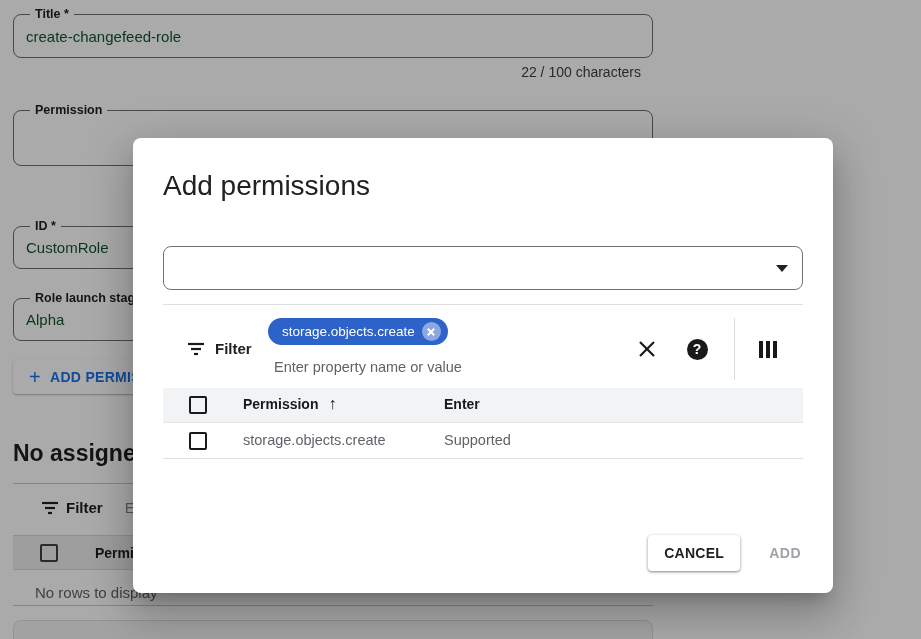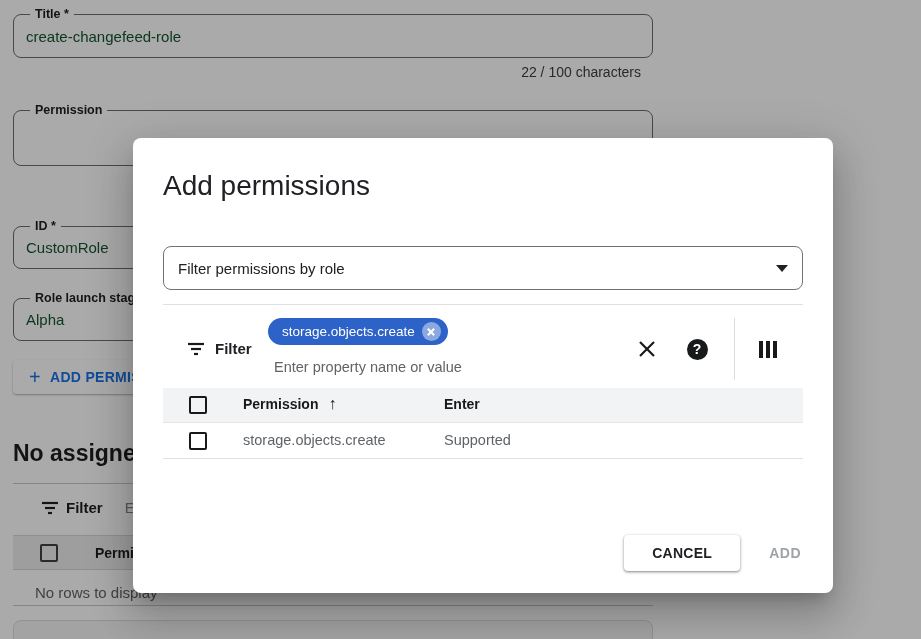--- a/index.html
+++ b/index.html
@@ -82,21 +82,21 @@
   .m-trow  { position: absolute; left: 30px; top: 285px; width: 640px; height: 36px; border-bottom: 1px solid #e0e0e0; }
   .m-thead .cb, .m-trow .cb { position: absolute; left: 26px; top: 8px; }
   .m-trow .cb { top: 9px; }
   .col-perm { position: absolute; left: 80px; }
   .col-status { position: absolute; left: 281px; }
   .m-thead .th { top: 8px; font-size: 14px; font-weight: 700; color: #17191b; display: inline-flex; align-items: center; gap: 10px; cursor: pointer; }
   .sort-arrow { font-size: 16px; font-weight: 700; line-height: 14px; }
   .m-trow .td { top: 9px; font-size: 14.5px; color: #5f6368; }
 
   .m-actions { position: absolute; right: 30px; bottom: 22px; display: flex; align-items: center; gap: 27px; }
-  .btn-cancel { width: 116px; height: 36px; background: #fff; border: none; border-radius: 4px; font-family: inherit;
+  .btn-cancel { width: 92px; height: 36px; background: #fff; border: none; border-radius: 4px; font-family: inherit;
     box-shadow: 0 1px 2px rgba(0,0,0,0.3), 0 1px 3px 1px rgba(0,0,0,0.15); font-size: 14px; font-weight: 700; letter-spacing: 0.25px; color: #202124; cursor: pointer; }
   .btn-add { background: none; border: none; font-family: inherit; font-size: 14px; font-weight: 700; letter-spacing: 0.5px; color: #9fa3a8; cursor: default; padding: 8px 2px; }
 
   .nowrap { white-space: nowrap; }
 </style>
 </head>
 <body>
 
 <div class="page">
 
@@ -150,21 +150,20 @@
     <div class="hdivider bg-div2"></div>
     <div class="bg-bottom-box"></div>
   </div>
 
   <div class="scrim"></div>
 
   <div class="modal">
     <div class="m-title">Add permissions</div>
 
     <div class="m-dropdown">
-      <span>Filter permissions by role</span>
       <span class="caret"></span>
     </div>
 
     <div class="m-toolbar-div"></div>
 
     <svg class="funnel" width="18" height="16" viewBox="0 0 18 16">
       <g stroke="#17191b" stroke-width="2.2">
         <line x1="1" y1="3" x2="17" y2="3"></line>
           <line x1="4" y1="8" x2="14" y2="8"></line>
           <line x1="7" y1="13" x2="11" y2="13"></line>

